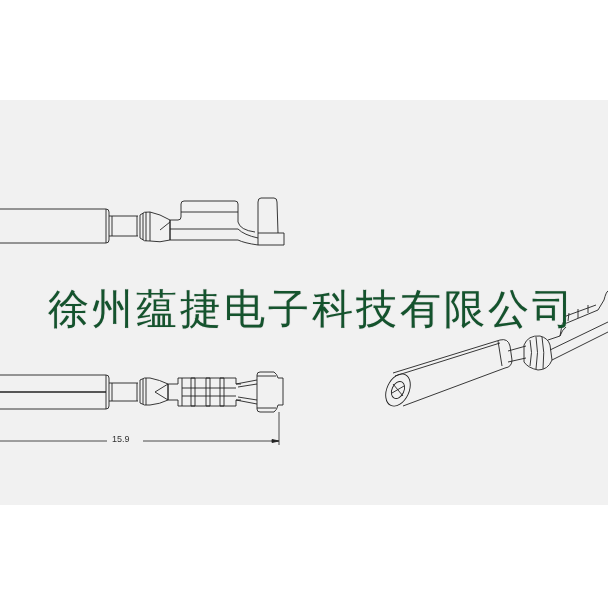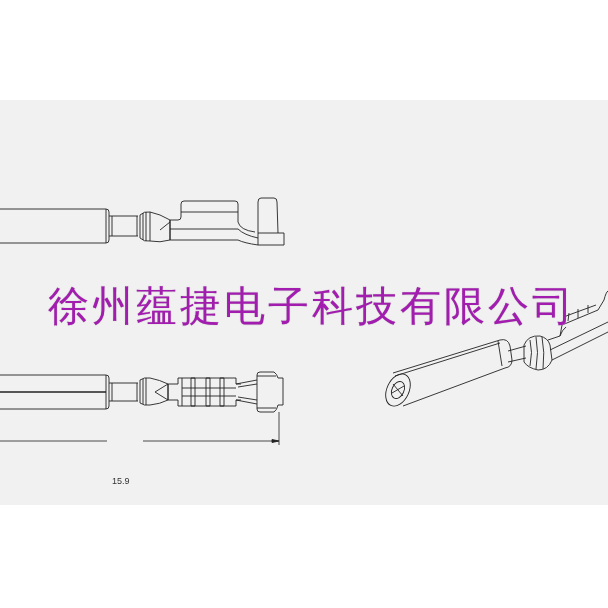--- a/index.html
+++ b/index.html
@@ -1,26 +1,26 @@
 <!DOCTYPE html>
 <html><head>
   <meta charset="utf-8">
   <style>
     html, body { margin: 0; padding: 0; background: #ffffff; }
     body { width: 608px; height: 608px; position: relative; overflow: hidden; font-family: "DejaVu Sans", sans-serif; }
     .band { position: absolute; left: 0; top: 100px; width: 608px; height: 405px; background: #f1f1f1; }
     svg.drawing { position: absolute; left: 0; top: 0; width: 608px; height: 608px; }
     .watermark {
       position: absolute; left: 48px; top: 284px; width: 520px; height: 50px;
-      font-family: Liberation Mono, monospace; font-size: 41px; letter-spacing: 3px;
-      color: #a21caf; white-space: nowrap; line-height: 50px;
+      font-family: Liberation Sans, sans-serif; font-size: 41px; letter-spacing: 3px;
+      color: #14532d; white-space: nowrap; line-height: 50px;
       text-shadow: 0 0 1px #c8c8c8, 0 0 1px #c8c8c8;
       pointer-events: none;
     }
-    .dim-label { position: absolute; left: 112px; top: 434px; font-size: 9px; color: #333; font-family: "Liberation Sans", sans-serif; margin-top: 42px; }
+    .dim-label { position: absolute; left: 112px; top: 434px; font-size: 9px; color: #333; font-family: "Liberation Sans", sans-serif; }
   </style>
 </head>
 <body>
 
 <div class="band"></div>
 
 <svg class="drawing" viewBox="0 0 608 608" fill="none" stroke="#222" stroke-width="0.9" stroke-linejoin="round">
 
   <g>
 

